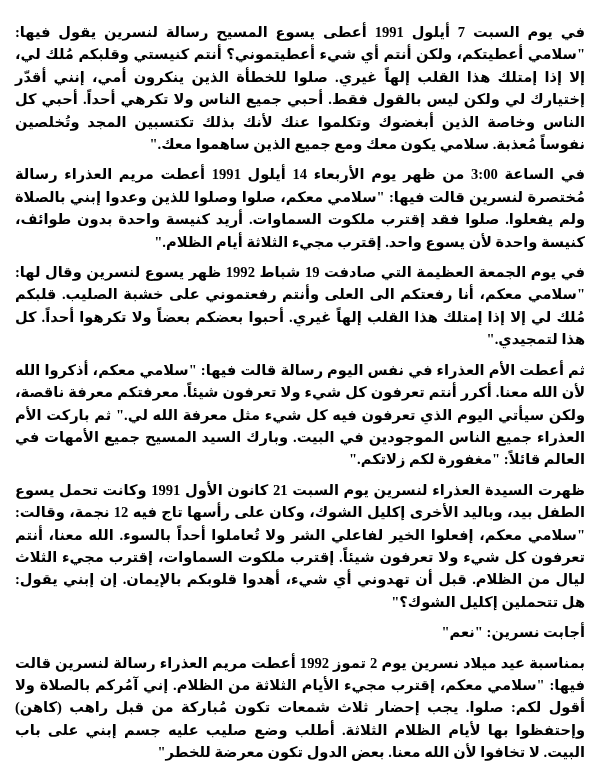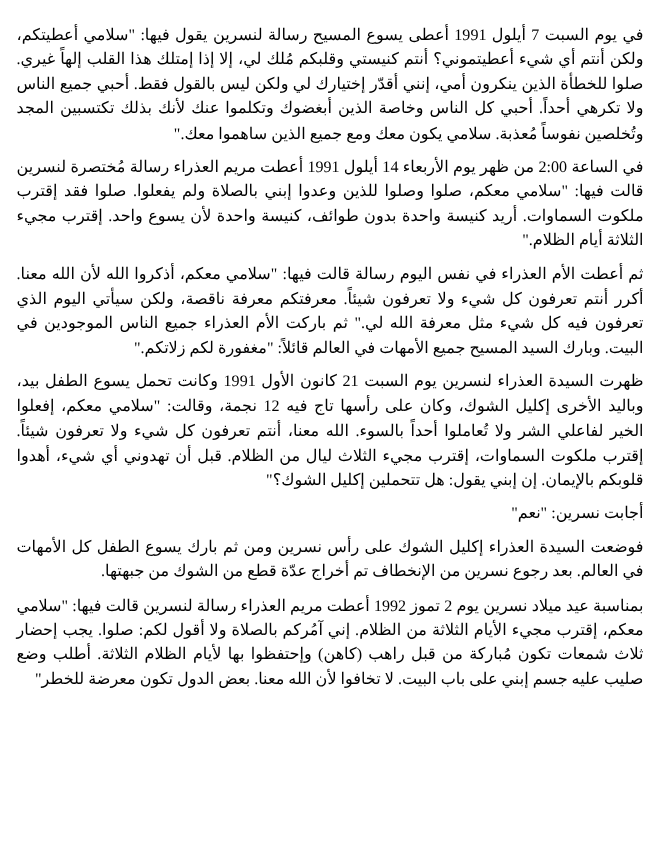--- a/index.html
+++ b/index.html
@@ -21,26 +21,27 @@
     unicode-bidi: embed;
     text-align: justify;
     color: #000000;
     font-family: "Liberation Serif", "DejaVu Sans", serif;
     font-size: 14.6px;
     line-height: 22.4px;
   }
   .page p {
     margin: 0 0 8px 0;
     padding: 0;
+    font-weight: bold;
   }
 </style>
 </head>
 <body>
 
 <div class="page">
   <p>في يوم السبت 7 أيلول 1991 أعطى يسوع المسيح رسالة لنسرين يقول فيها: "سلامي أعطيتكم، ولكن أنتم أي شيء أعطيتموني؟ أنتم كنيستي وقلبكم مُلك لي، إلا إذا إمتلك هذا القلب إلهاً غيري. صلوا للخطأة الذين ينكرون أمي، إنني أقدّر إختيارك لي ولكن ليس بالقول فقط. أحبي جميع الناس ولا تكرهي أحداً. أحبي كل الناس وخاصة الذين أبغضوك وتكلموا عنك لأنك بذلك تكتسبين المجد وتُخلصين نفوساً مُعذبة. سلامي يكون معك ومع جميع الذين ساهموا معك."</p>
-  <p>في الساعة 2:00 من ظهر يوم الأربعاء 14 أيلول 1991 أعطت مريم العذراء رسالة مُختصرة لنسرين قالت فيها: "سلامي معكم، صلوا وصلوا للذين وعدوا إبني بالصلاة ولم يفعلوا. صلوا فقد إقترب ملكوت السماوات. أريد كنيسة واحدة بدون طوائف، كنيسة واحدة لأن يسوع واحد. إقترب مجيء الثلاثة أيام الظلام."</p>
+  <p>في الساعة 3:00 من ظهر يوم الأربعاء 14 أيلول 1991 أعطت مريم العذراء رسالة مُختصرة لنسرين قالت فيها: "سلامي معكم، صلوا وصلوا للذين وعدوا إبني بالصلاة ولم يفعلوا. صلوا فقد إقترب ملكوت السماوات. أريد كنيسة واحدة بدون طوائف، كنيسة واحدة لأن يسوع واحد. إقترب مجيء الثلاثة أيام الظلام."</p>
+  <p>في يوم الجمعة العظيمة التي صادفت 19 شباط 1992 ظهر يسوع لنسرين وقال لها: "سلامي معكم، أنا رفعتكم الى العلى وأنتم رفعتموني على خشبة الصليب. قلبكم مُلك لي إلا إذا إمتلك هذا القلب إلهاً غيري. أحبوا بعضكم بعضاً ولا تكرهوا أحداً. كل هذا لتمجيدي."</p>
   <p>ثم أعطت الأم العذراء في نفس اليوم رسالة قالت فيها: "سلامي معكم، أذكروا الله لأن الله معنا. أكرر أنتم تعرفون كل شيء ولا تعرفون شيئاً. معرفتكم معرفة ناقصة، ولكن سيأتي اليوم الذي تعرفون فيه كل شيء مثل معرفة الله لي." ثم باركت الأم العذراء جميع الناس الموجودين في البيت. وبارك السيد المسيح جميع الأمهات في العالم قائلاً: "مغفورة لكم زلاتكم."</p>
   <p>ظهرت السيدة العذراء لنسرين يوم السبت 21 كانون الأول 1991 وكانت تحمل يسوع الطفل بيد، وباليد الأخرى إكليل الشوك، وكان على رأسها تاج فيه 12 نجمة، وقالت: "سلامي معكم، إفعلوا الخير لفاعلي الشر ولا تُعاملوا أحداً بالسوء. الله معنا، أنتم تعرفون كل شيء ولا تعرفون شيئاً. إقترب ملكوت السماوات، إقترب مجيء الثلاث ليال من الظلام. قبل أن تهدوني أي شيء، أهدوا قلوبكم بالإيمان. إن إبني يقول: هل تتحملين إكليل الشوك؟"</p>
   <p>أجابت نسرين: "نعم"</p>
-  <p>فوضعت السيدة العذراء إكليل الشوك على رأس نسرين  ومن ثم بارك يسوع الطفل كل الأمهات في العالم. بعد رجوع نسرين من الإنخطاف تم أخراج عدّة قطع من الشوك من جبهتها.</p>
   <p>بمناسبة عيد ميلاد نسرين يوم 2 تموز 1992 أعطت مريم العذراء رسالة لنسرين قالت فيها: "سلامي معكم، إقترب مجيء الأيام الثلاثة من الظلام. إني آمُركم بالصلاة ولا أقول لكم: صلوا. يجب إحضار ثلاث شمعات تكون مُباركة من قبل راهب (كاهن) وإحتفظوا بها لأيام الظلام الثلاثة. أطلب وضع صليب عليه جسم إبني على باب البيت. لا تخافوا لأن الله معنا. بعض الدول تكون معرضة للخطر"</p>
 </div>
 
 </body></html>

